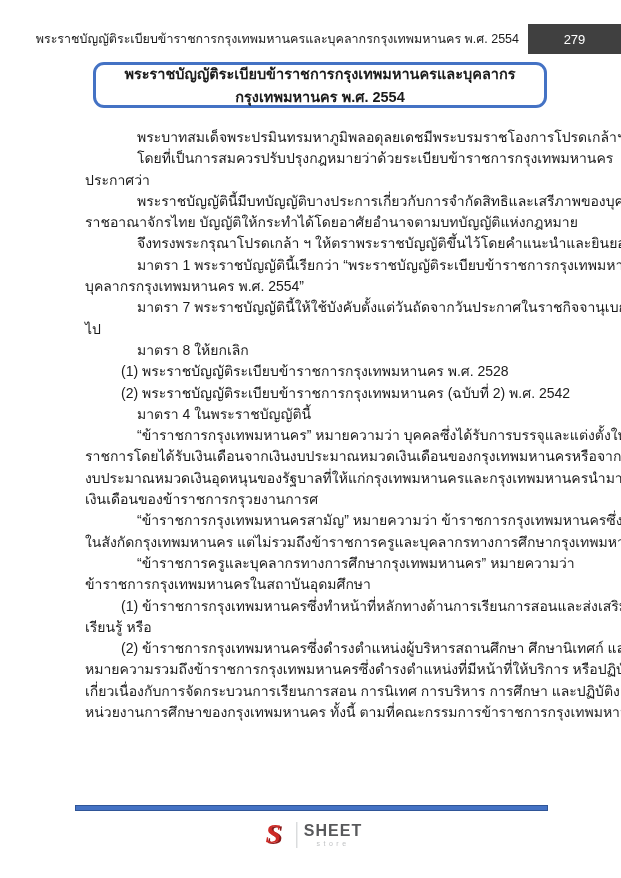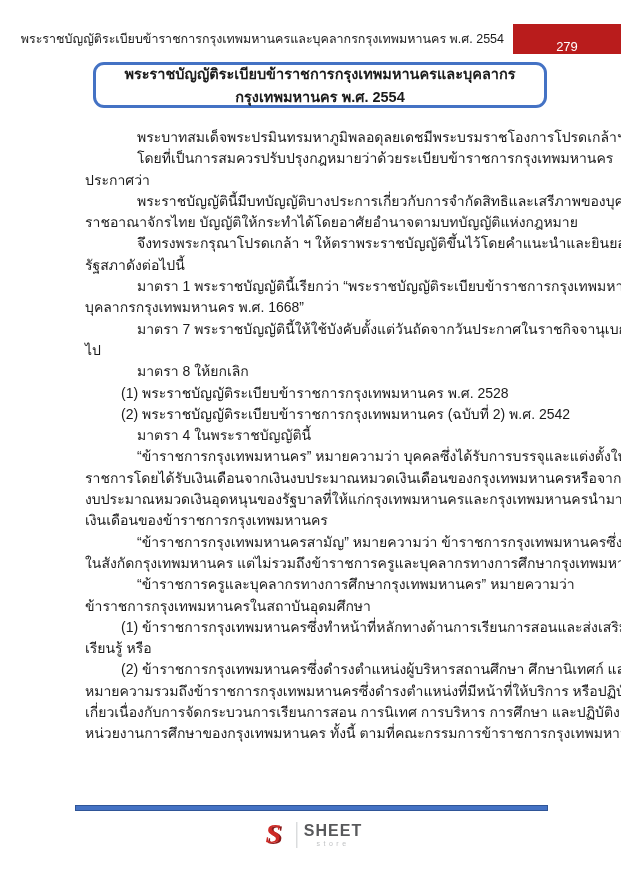--- a/index.html
+++ b/index.html
@@ -16,22 +16,22 @@
     position:relative;width:621px;height:878px;background:#ffffff;
     font-family:"Liberation Sans","DejaVu Sans",sans-serif;color:var(--ink);
     overflow:hidden;
   }
   .header-row{
     position:absolute;top:24px;left:0;right:0;height:30px;
     display:flex;align-items:center;justify-content:flex-end;
   }
   .running-title{font-size:12.5px;margin-right:9px;white-space:nowrap;}
   .page-num-box{
-    width:108px;height:30px;background:#b91c1c;color:#ffffff;
-    display:flex;align-items:flex-end;justify-content:center;font-size:13px;
+    width:93px;height:30px;background:#404040;color:#ffffff;
+    display:flex;align-items:center;justify-content:center;font-size:13px;
   }
   .title-box{
     position:absolute;left:93px;top:62px;width:448px;height:40px;
     border:3px solid var(--accent);border-radius:11px;background:#fff;
     display:flex;align-items:center;justify-content:center;
     font-weight:bold;font-size:14.5px;text-align:center;
   }
   .bodytext{
     position:absolute;left:85px;top:127px;width:458px;
     font-size:14px;
@@ -70,33 +70,32 @@
     <span>พระราชบัญญัติระเบียบข้าราชการกรุงเทพมหานครและบุคลากรกรุงเทพมหานคร พ.ศ. 2554</span>
   </div>
 
   <div class="bodytext">
       <div class="line ind1">พระบาทสมเด็จพระปรมินทรมหาภูมิพลอดุลยเดชมีพระบรมราชโองการโปรดเกล้าฯ ให้</div>
       <div class="line ind1">โดยที่เป็นการสมควรปรับปรุงกฎหมายว่าด้วยระเบียบข้าราชการกรุงเทพมหานคร</div>
       <div class="line ind0">ประกาศว่า</div>
       <div class="line ind1">พระราชบัญญัตินี้มีบทบัญญัติบางประการเกี่ยวกับการจำกัดสิทธิและเสรีภาพของบุคคลซึ่ง</div>
       <div class="line ind0">ราชอาณาจักรไทย บัญญัติให้กระทำได้โดยอาศัยอำนาจตามบทบัญญัติแห่งกฎหมาย</div>
       <div class="line ind1">จึงทรงพระกรุณาโปรดเกล้า ฯ ให้ตราพระราชบัญญัติขึ้นไว้โดยคำแนะนำและยินยอมของ</div>
-      <div class="line ind0">รัฐสภาดังต่อไปนี้</div>
       <div class="line ind1"><b>มาตรา 1</b> พระราชบัญญัตินี้เรียกว่า “พระราชบัญญัติระเบียบข้าราชการกรุงเทพมหานครและ</div>
-      <div class="line ind0">บุคลากรกรุงเทพมหานคร พ.ศ. 1668”</div>
+      <div class="line ind0">บุคลากรกรุงเทพมหานคร พ.ศ. 2554”</div>
       <div class="line ind1"><b>มาตรา 7</b> พระราชบัญญัตินี้ให้ใช้บังคับตั้งแต่วันถัดจากวันประกาศในราชกิจจานุเบกษาเป็นต้น</div>
       <div class="line ind0">ไป</div>
       <div class="line ind1"><b>มาตรา 8</b> ให้ยกเลิก</div>
       <div class="line ind2">(1) พระราชบัญญัติระเบียบข้าราชการกรุงเทพมหานคร พ.ศ. 2528</div>
       <div class="line ind2">(2) พระราชบัญญัติระเบียบข้าราชการกรุงเทพมหานคร (ฉบับที่ 2) พ.ศ. 2542</div>
       <div class="line ind1"><b>มาตรา 4</b> ในพระราชบัญญัตินี้</div>
       <div class="line ind1">“ข้าราชการกรุงเทพมหานคร” หมายความว่า บุคคลซึ่งได้รับการบรรจุและแต่งตั้งให้รับ</div>
       <div class="line ind0">ราชการโดยได้รับเงินเดือนจากเงินงบประมาณหมวดเงินเดือนของกรุงเทพมหานครหรือจากเงิน</div>
       <div class="line ind0">งบประมาณหมวดเงินอุดหนุนของรัฐบาลที่ให้แก่กรุงเทพมหานครและกรุงเทพมหานครนำมาจัดเป็น</div>
-      <div class="line ind0">เงินเดือนของข้าราชการกรุงเทพมหานคร</div>
+      <div class="line ind0">เงินเดือนของข้าราชการกรุวยงานการศ</div>
       <div class="line ind1">“ข้าราชการกรุงเทพมหานครสามัญ” หมายความว่า ข้าราชการกรุงเทพมหานครซึ่งรับราชการ</div>
       <div class="line ind0">ในสังกัดกรุงเทพมหานคร แต่ไม่รวมถึงข้าราชการครูและบุคลากรทางการศึกษากรุงเทพมหานครและ</div>
       <div class="line ind1">“ข้าราชการครูและบุคลากรทางการศึกษากรุงเทพมหานคร” หมายความว่า</div>
       <div class="line ind0">ข้าราชการกรุงเทพมหานครในสถาบันอุดมศึกษา</div>
       <div class="line ind2">(1) ข้าราชการกรุงเทพมหานครซึ่งทำหน้าที่หลักทางด้านการเรียนการสอนและส่งเสริมการ</div>
       <div class="line ind0">เรียนรู้ หรือ</div>
       <div class="line ind2">(2) ข้าราชการกรุงเทพมหานครซึ่งดำรงตำแหน่งผู้บริหารสถานศึกษา ศึกษานิเทศก์ และให้</div>
       <div class="line ind0">หมายความรวมถึงข้าราชการกรุงเทพมหานครซึ่งดำรงตำแหน่งที่มีหน้าที่ให้บริการ หรือปฏิบัติงาน</div>
       <div class="line ind0">เกี่ยวเนื่องกับการจัดกระบวนการเรียนการสอน การนิเทศ การบริหาร การศึกษา และปฏิบัติงานอื่นใน</div>
       <div class="line ind0">หน่วยงานการศึกษาของกรุงเทพมหานคร ทั้งนี้ ตามที่คณะกรรมการข้าราชการกรุงเทพมหานครและ</div>

